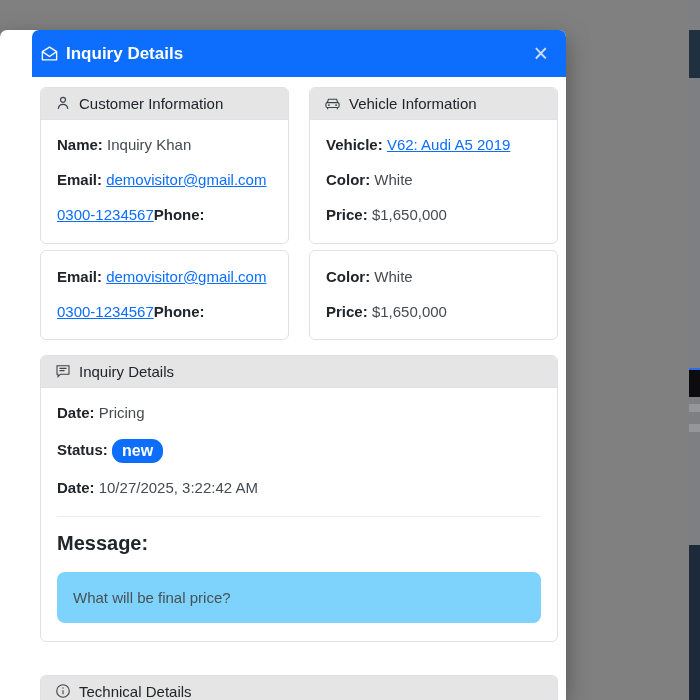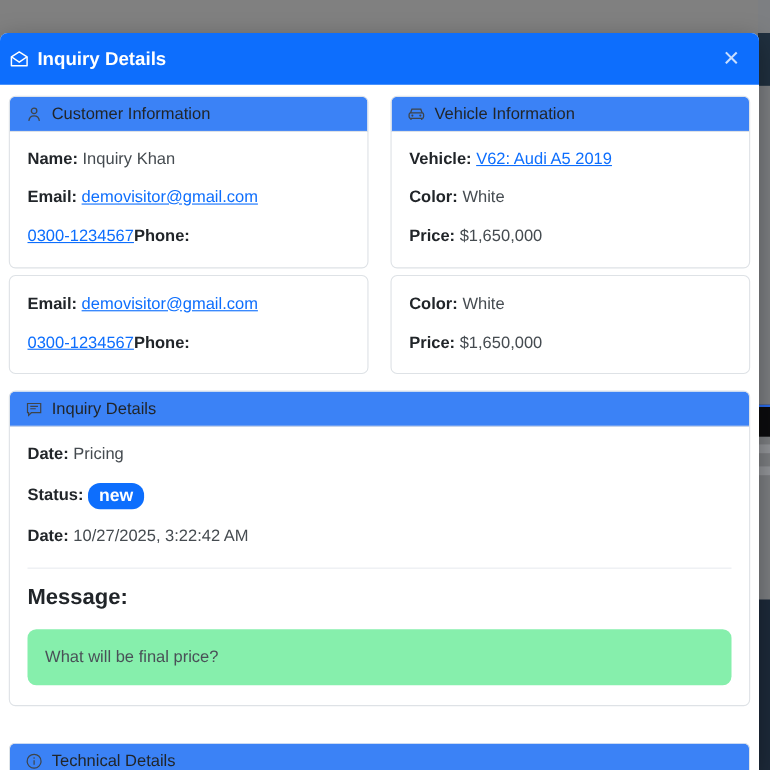--- a/index.html
+++ b/index.html
@@ -10,52 +10,52 @@
   
   .backdrop-strip { position:absolute; top:0; right:0; width:11px; height:700px; background:#7d7f82; }
   .bd-block { position:absolute; left:0; width:11px; }
   .bd-navbar { top:30px; height:48px; background:#20303f; }
   .bd-card-dark { top:368px; height:29px; background:#0c0c0e; border-top:2px solid #2a6df0;}
   .bd-text1 { top:404px; height:8px; background:#94969a; }
   .bd-text2 { top:424px; height:8px; background:#94969a; }
   .bd-footer { top:545px; height:155px; background:#1d2a3a; }
 
   
-  .modal { position:absolute; top:30px; left:0; width:690px; height:670px;
-    background:#ffffff; border-radius:7px 7px 0 0; box-shadow:0 8px 24px rgba(0,0,0,.35); }
+  .modal { position:absolute; top:30px; left:0; width:566px; height:670px;
+    background:#ffffff; border-radius:7px 7px 0 0; box-shadow:0 8px 24px rgba(0,0,0,.35);padding-left:32px; }
   .modal-header { display:flex; align-items:center; height:47px; background:#0d6efd;
     border-radius:7px 7px 0 0; padding:0 16px 0 8px; }
   .modal-title { color:#ffffff; font-size:17px; font-weight:bold; display:flex; align-items:center; gap:7px; }
   .modal-title svg { display:block; }
   .close-btn { margin-left:auto; background:transparent; border:none; color:rgba(255,255,255,.78);
     font-size:25px; line-height:1; cursor:pointer; font-family:"Liberation Sans",sans-serif; padding:0 2px; }
 
   .modal-body { padding:10px 8px 0 8px; }
 
   .grid2 { display:grid; grid-template-columns:1fr 1fr; gap:6px 20px; }
 
   .card { background:#fff; border:1px solid #dee2e6; border-radius:6px; overflow:hidden; }
-  .card-header { background:#3b82f6; border-bottom:1px solid #dee2e6; padding:7px 14px;
-    font-size:15px; font-weight:500; color:#212529; display:flex; align-items:center; gap:8px; }
+  .card-header { background:#e5e5e5; border-bottom:1px solid #dee2e6; padding:7px 14px;
+    font-size:15px; font-weight:500; color:#212529; display:flex; gap:8px; }
   .card-header svg { display:block; flex:none; }
   .card-body { padding:16px 16px 2px 16px; font-size:15px; color:#454b50; }
   .card-body p { margin:0 0 16px 0; line-height:1.26; }
   .card-body strong { color:#212529; font-weight:bold; }
   a.lnk { color:#0d6efd; text-decoration:underline; }
 
   .mt-cards { margin-top:15px; }
   .mt-tech  { margin-top:33px; }
   .tech-card { border-radius:6px 6px 0 0; border-bottom:none; height:37px; }
 
   .badge { display:inline-block; background:#0d6efd; color:#fff; font-size:16px; font-weight:bold;
     padding:4px 10px; border-radius:11px; line-height:1; vertical-align:middle; }
 
   hr.divider { border:none; border-top:1px solid #e9ecef; margin:18px 0 14px 0; }
 
-  .msg-box { background:#86efac; border-radius:8px; padding:17px 16px; color:#495057;
+  .msg-box { background:#7dd3fc; border-radius:8px; padding:17px 16px; color:#495057;
     font-size:15px; margin:12px 0 16px 0; }
   .msg-label { font-size:20px; }
 </style>
 </head>
 <body>
 
 <div class="backdrop-strip">
   <div class="bd-block bd-navbar"></div>
   <div class="bd-block bd-card-dark"></div>
   <div class="bd-block bd-text1"></div>

